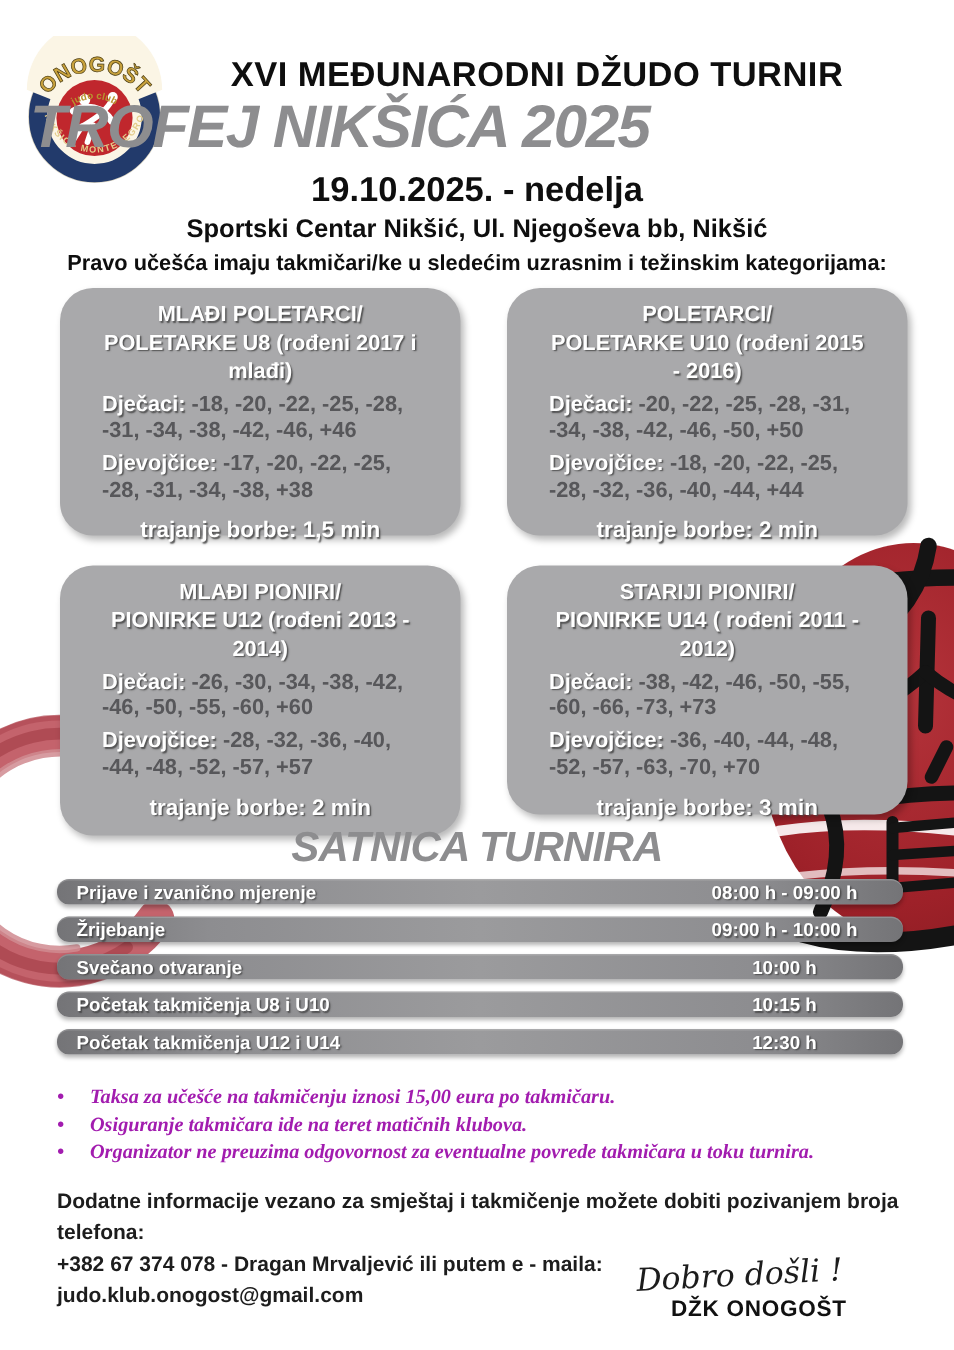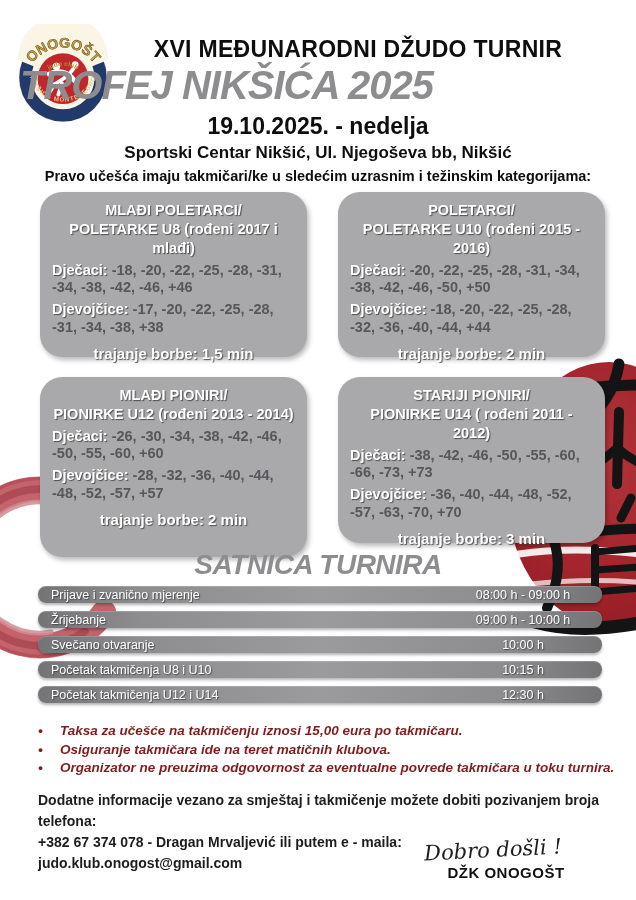--- a/index.html
+++ b/index.html
@@ -27,21 +27,21 @@
     position:absolute;left:20px;right:20px;top:143px;text-align:center;
     font-size:17px;font-weight:bold;color:#0e0e0e;z-index:5;
   }
   .intro{
     position:absolute;left:20px;right:20px;top:168px;text-align:center;
     font-size:14.5px;font-weight:bold;color:#0e0e0e;z-index:5;
   }
   
   .card{
     position:absolute;width:267px;height:165px;background:#a9a9ab;
-    border-radius:22px;padding:9px 12px;box-sizing:border-box;
+    border-radius:22px;padding:9px 28px;box-sizing:border-box;
     box-shadow:2px 3px 5px rgba(0,0,0,.28);z-index:3;
   }
   .card.c0{left:40px;top:192px;}
   .card.c1{left:338px;top:192px;}
   .card.c2{left:40px;top:377px;height:180px;}
   .card.c3{left:338px;top:377px;height:166px;}
   .card-title{
     text-align:center;font-size:14.5px;font-weight:bold;color:#ffffff;
     line-height:1.3;text-shadow:1px 1px 1px rgba(70,70,70,.9);
   }
@@ -58,29 +58,29 @@
     position:absolute;left:20px;right:20px;top:549px;text-align:center;
     font-size:28px;font-weight:bold;font-style:italic;color:#8d8d8f;
     letter-spacing:-.5px;z-index:4;
   }
   .bar{
     position:absolute;left:38px;width:564px;height:17px;border-radius:8px;
     background:linear-gradient(90deg,#747477 0%,#8d8d90 18%,#9b9b9d 50%,#8d8d90 82%,#747477 100%);
     box-shadow:inset 0 1px 0 rgba(255,255,255,.18), 0 2px 3px rgba(0,0,0,.3);
     display:flex;align-items:center;justify-content:space-between;
     padding:0 0 0 13px;box-sizing:border-box;z-index:4;
-    color:#ffffff;font-size:12.5px;font-weight:normal;
+    color:#ffffff;font-size:12.5px;font-weight:bold;
     text-shadow:1px 1px 1px rgba(50,50,50,.7);
   }
   .bar .time{width:158px;text-align:center;flex:none;}
   
   .notes{position:absolute;left:38px;top:722px;z-index:5;}
   .note{
     display:flex;font-size:13.5px;font-weight:bold;font-style:italic;
-    color:#7f1d1d;line-height:18.5px;
+    color:#a21caf;line-height:18.5px;font-family:Liberation Serif, serif;
   }
   .note .mark{width:22px;flex:none;}
   .note .mark::before{content:"\2022";}
   .contact{
     position:absolute;left:38px;right:30px;top:790px;z-index:5;
     font-size:14px;font-weight:bold;color:#1d1d1d;line-height:21px;
   }
   
   .sign{position:absolute;right:28px;top:838px;width:230px;text-align:center;z-index:5;}
   .sign-script{

